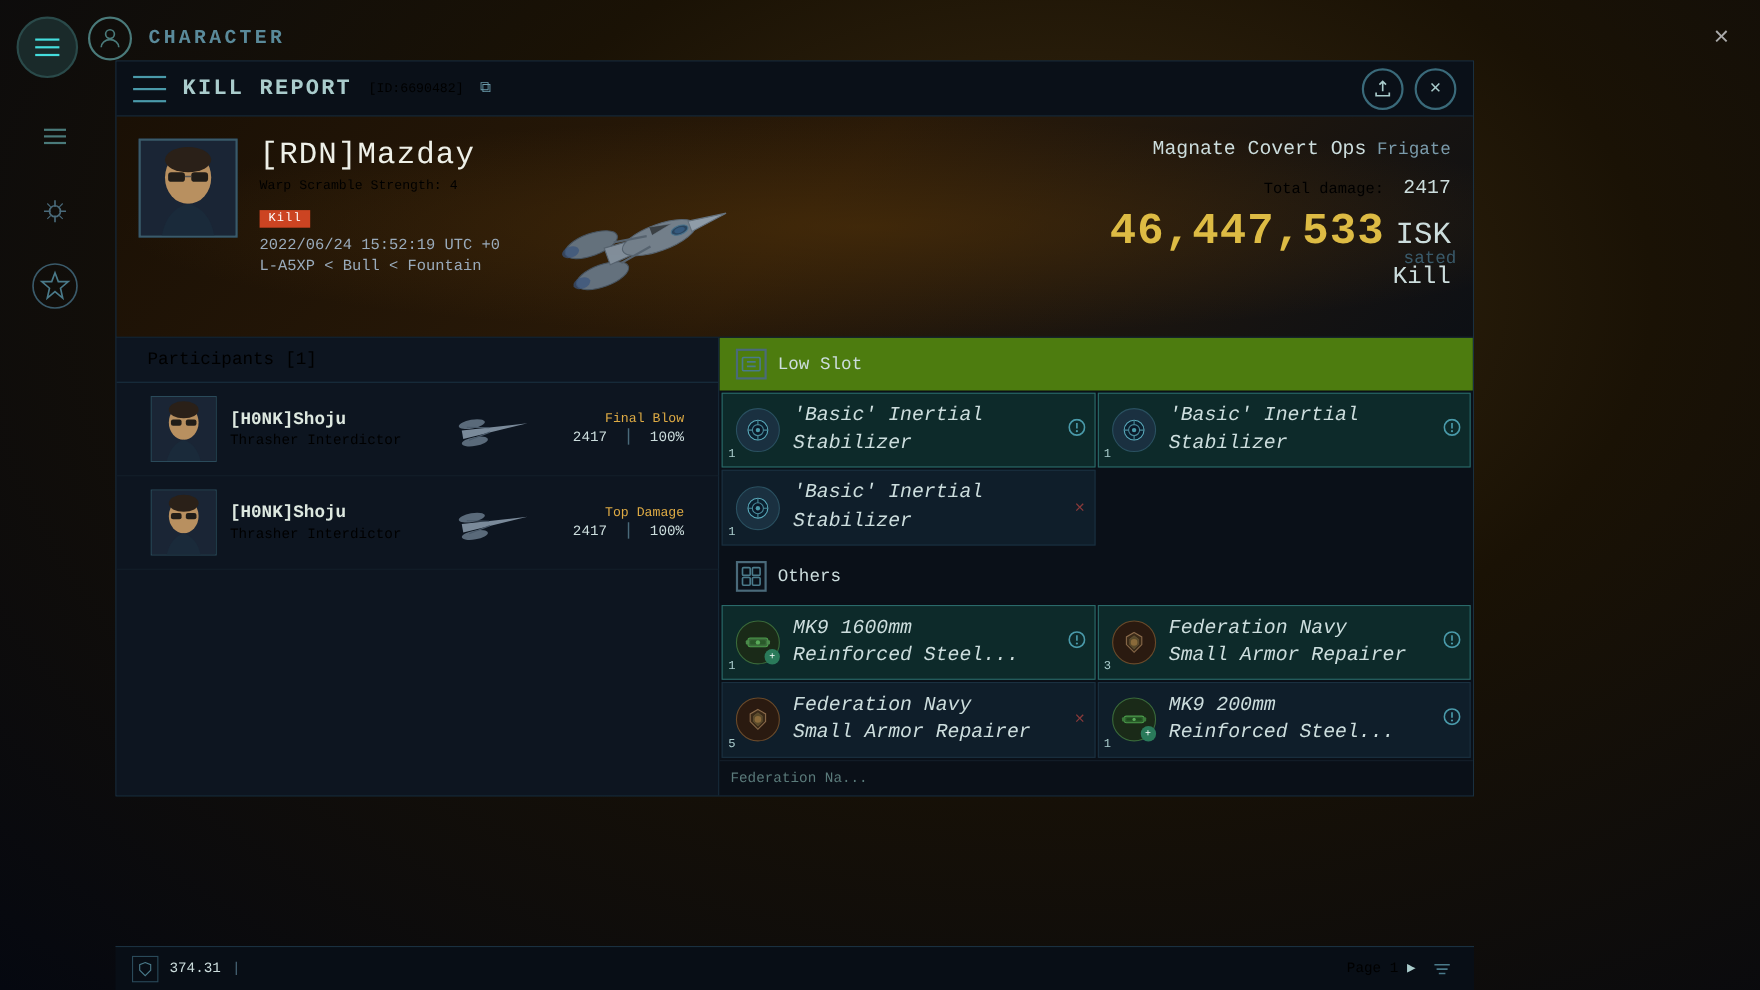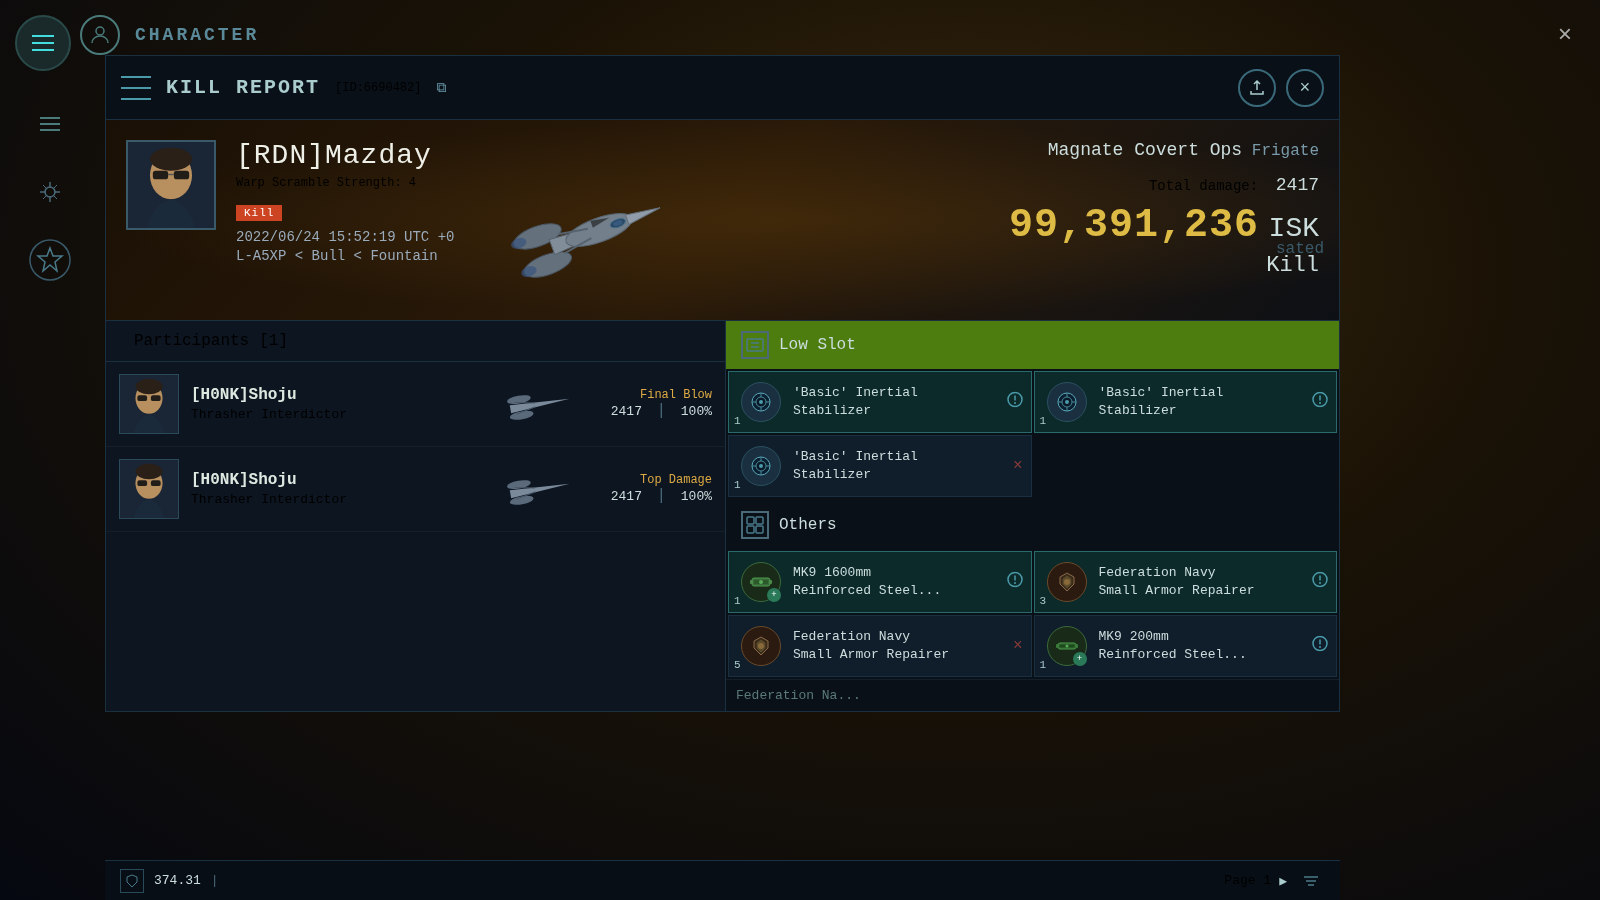--- a/index.html
+++ b/index.html
@@ -114,21 +114,21 @@
     }
 
     
     .panel-header {
       display: flex;
       align-items: center;
       justify-content: space-between;
       background: #0a1018;
       border-bottom: 1px solid #1a3040;
       padding: 8px 15px;
-      height: 64px;
+      height: 50px;
     }
     .panel-header-left {
       display: flex; align-items: center; gap: 15px;
     }
     .panel-hamburger {
       width: 30px; height: 24px;
       display: flex; flex-direction: column; justify-content: space-between;
       cursor: pointer;
     }
     .panel-hamburger-line {
@@ -290,21 +290,21 @@
 
     
     .bottom-section {
       display: flex;
       flex: 1;
       border-top: 1px solid #1a3040;
     }
 
     
     .participants-panel {
-      width: 620px;
+      width: 548px;
       flex-shrink: 0;
       border-right: 1px solid #1a3040;
       background: #0d1520;
     }
     .participants-header {
       padding: 10px 15px;
       border-bottom: 1px solid #1a3040;
       display: flex; align-items: center; gap: 10px;
     }
     .participants-bar {
@@ -316,21 +316,21 @@
       font-size: 16px;
     }
     .participants-count {
       color: #4aааbb;
       font-size: 16px;
     }
 
     .participant-row {
       display: flex;
       align-items: center;
-      padding: 12px 13px;
+      padding: 12px 31px;
       border-bottom: 1px solid #131f2a;
       gap: 12px;
       cursor: pointer;
     }
     .participant-avatar {
       width: 60px; height: 60px;
       border: 1px solid #2a4a5a;
       background: #1a2a3a;
       flex-shrink: 0;
       overflow: hidden;
@@ -451,22 +451,23 @@
       width: 40px; height: 40px;
       border-radius: 50%;
       background: #1a3040;
       border: 1px solid #2a5060;
       display: flex; align-items: center; justify-content: center;
       color: #5aaabb;
       font-size: 14px;
     }
     .item-name {
       color: #ccdddd;
-      font-size: 13px;
+      font-size: 18px;
       line-height: 1.4;
+      font-style: italic;
     }
     .item-status-icon {
       position: absolute;
       right: 8px;
       top: 50%;
       transform: translateY(-50%);
       color: #4a9aaa;
       font-size: 16px;
     }
     .item-status-destroyed {
@@ -696,21 +697,21 @@
     <div class="kill-info-right">
       <div>
         <span class="ship-class">Magnate Covert Ops</span>
         <span class="ship-type">Frigate</span>
       </div>
       <div style="margin-top:15px;">
         <span class="damage-label">Total damage:</span>
         <span class="damage-value" style="margin-left:8px;">2417</span>
       </div>
       <div style="margin-top:8px;">
-        <span class="isk-value">99,391,236</span>
+        <span class="isk-value">46,447,533</span>
         <span class="isk-label">ISK</span>
       </div>
       <div class="kill-result">Kill</div>
       <div class="sated-text" style="top:100px;">sated</div>
 
     </div>
   </div>
 
   <div class="bottom-section">
 

